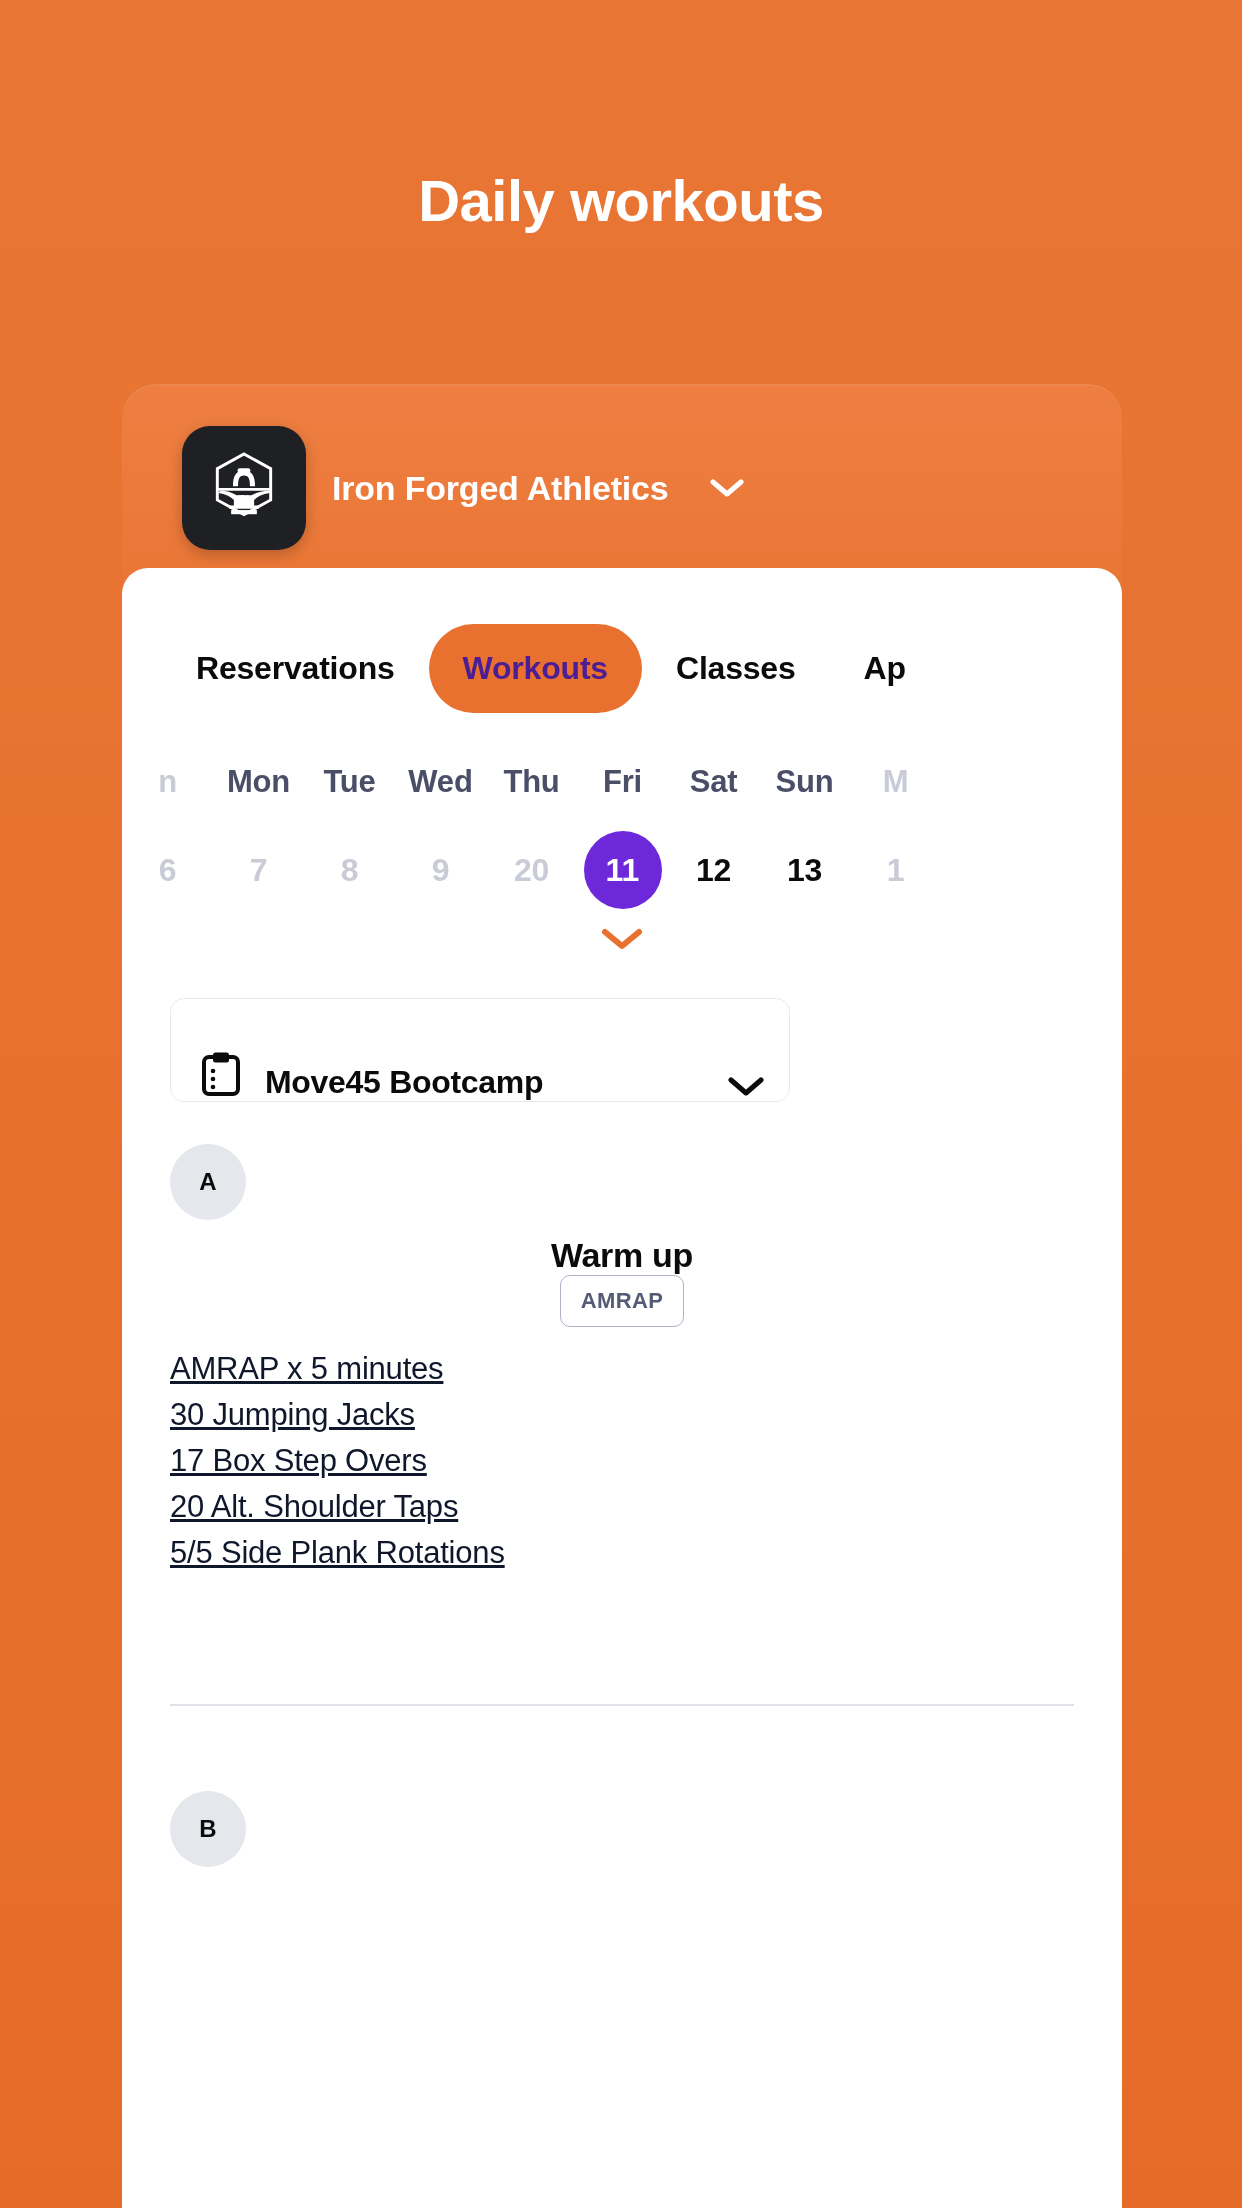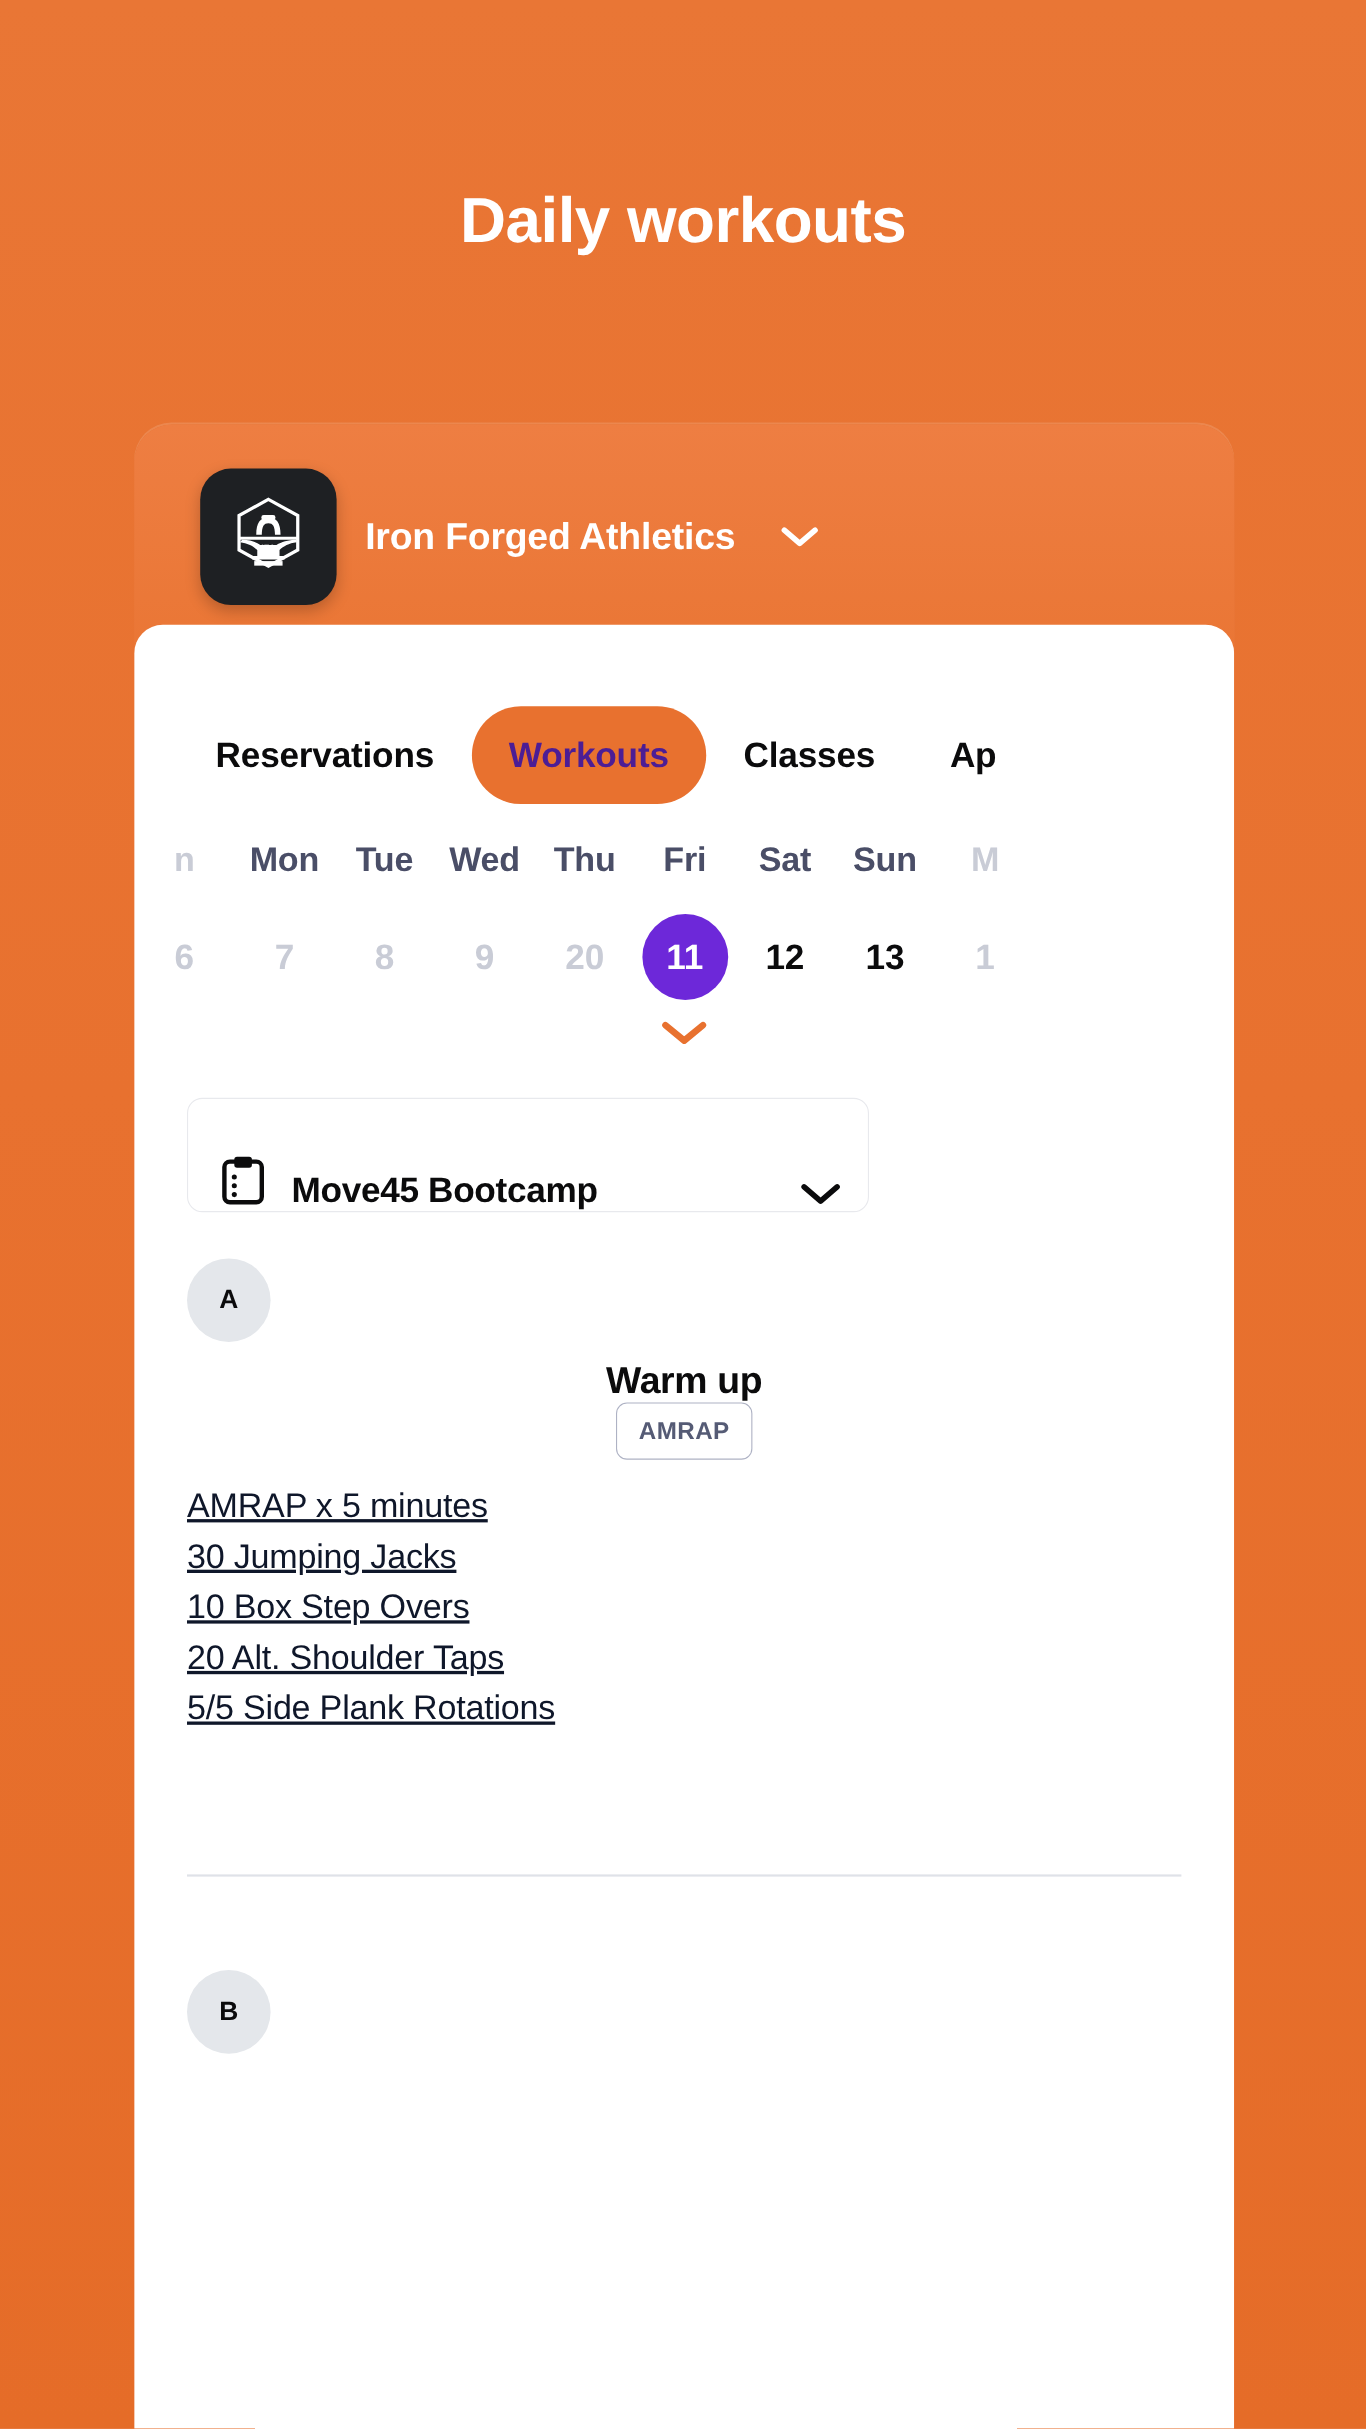--- a/index.html
+++ b/index.html
@@ -102,21 +102,21 @@
     width: 1000px;
     height: 1640px;
     background: #FFFFFF;
     border-radius: 26px 26px 0 0;
     overflow: hidden;
   }
 
   
   .tab-strip {
     position: absolute;
-    top: 70px;
+    top: 52px;
     left: 0;
     width: 1000px;
     height: 96px;
     display: flex;
     align-items: center;
     gap: 0;
     padding-left: 40px;
   }
 
   .tab {
@@ -425,21 +425,21 @@
     <div class="section-avatar">A</div>
 
     <div class="section-title-row">
       <div class="section-title">Warm up</div>
       <div class="scheme-chip">AMRAP</div>
     </div>
 
     <div class="section-lines">
       <div class="line">AMRAP x 5 minutes</div>
       <div class="line">30 Jumping Jacks</div>
-      <div class="line">10 Box Step Overs</div>
+      <div class="line">17 Box Step Overs</div>
       <div class="line">20 Alt. Shoulder Taps</div>
       <div class="line">5/5 Side Plank Rotations</div>
     </div>
 
     <div class="divider"></div>
 
     <div class="section-avatar-2">B</div>
 
   </div>
 </div>

